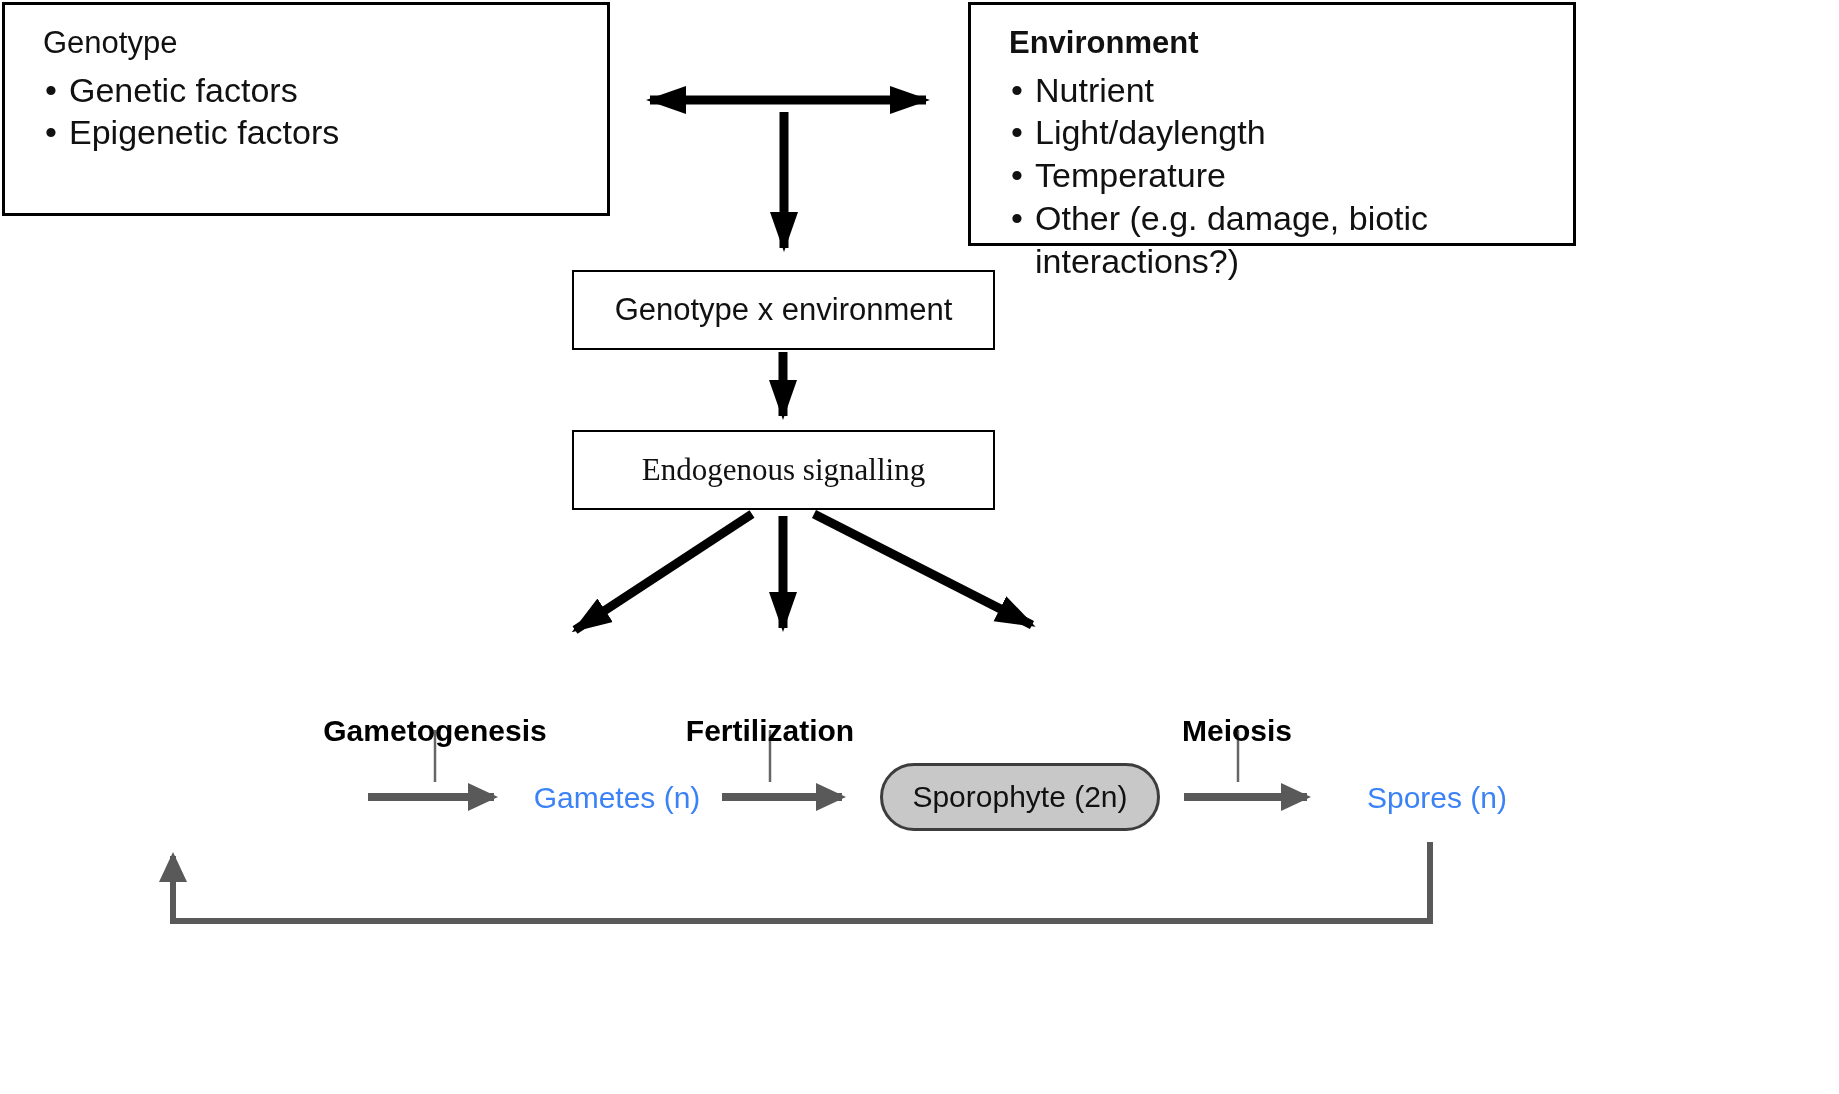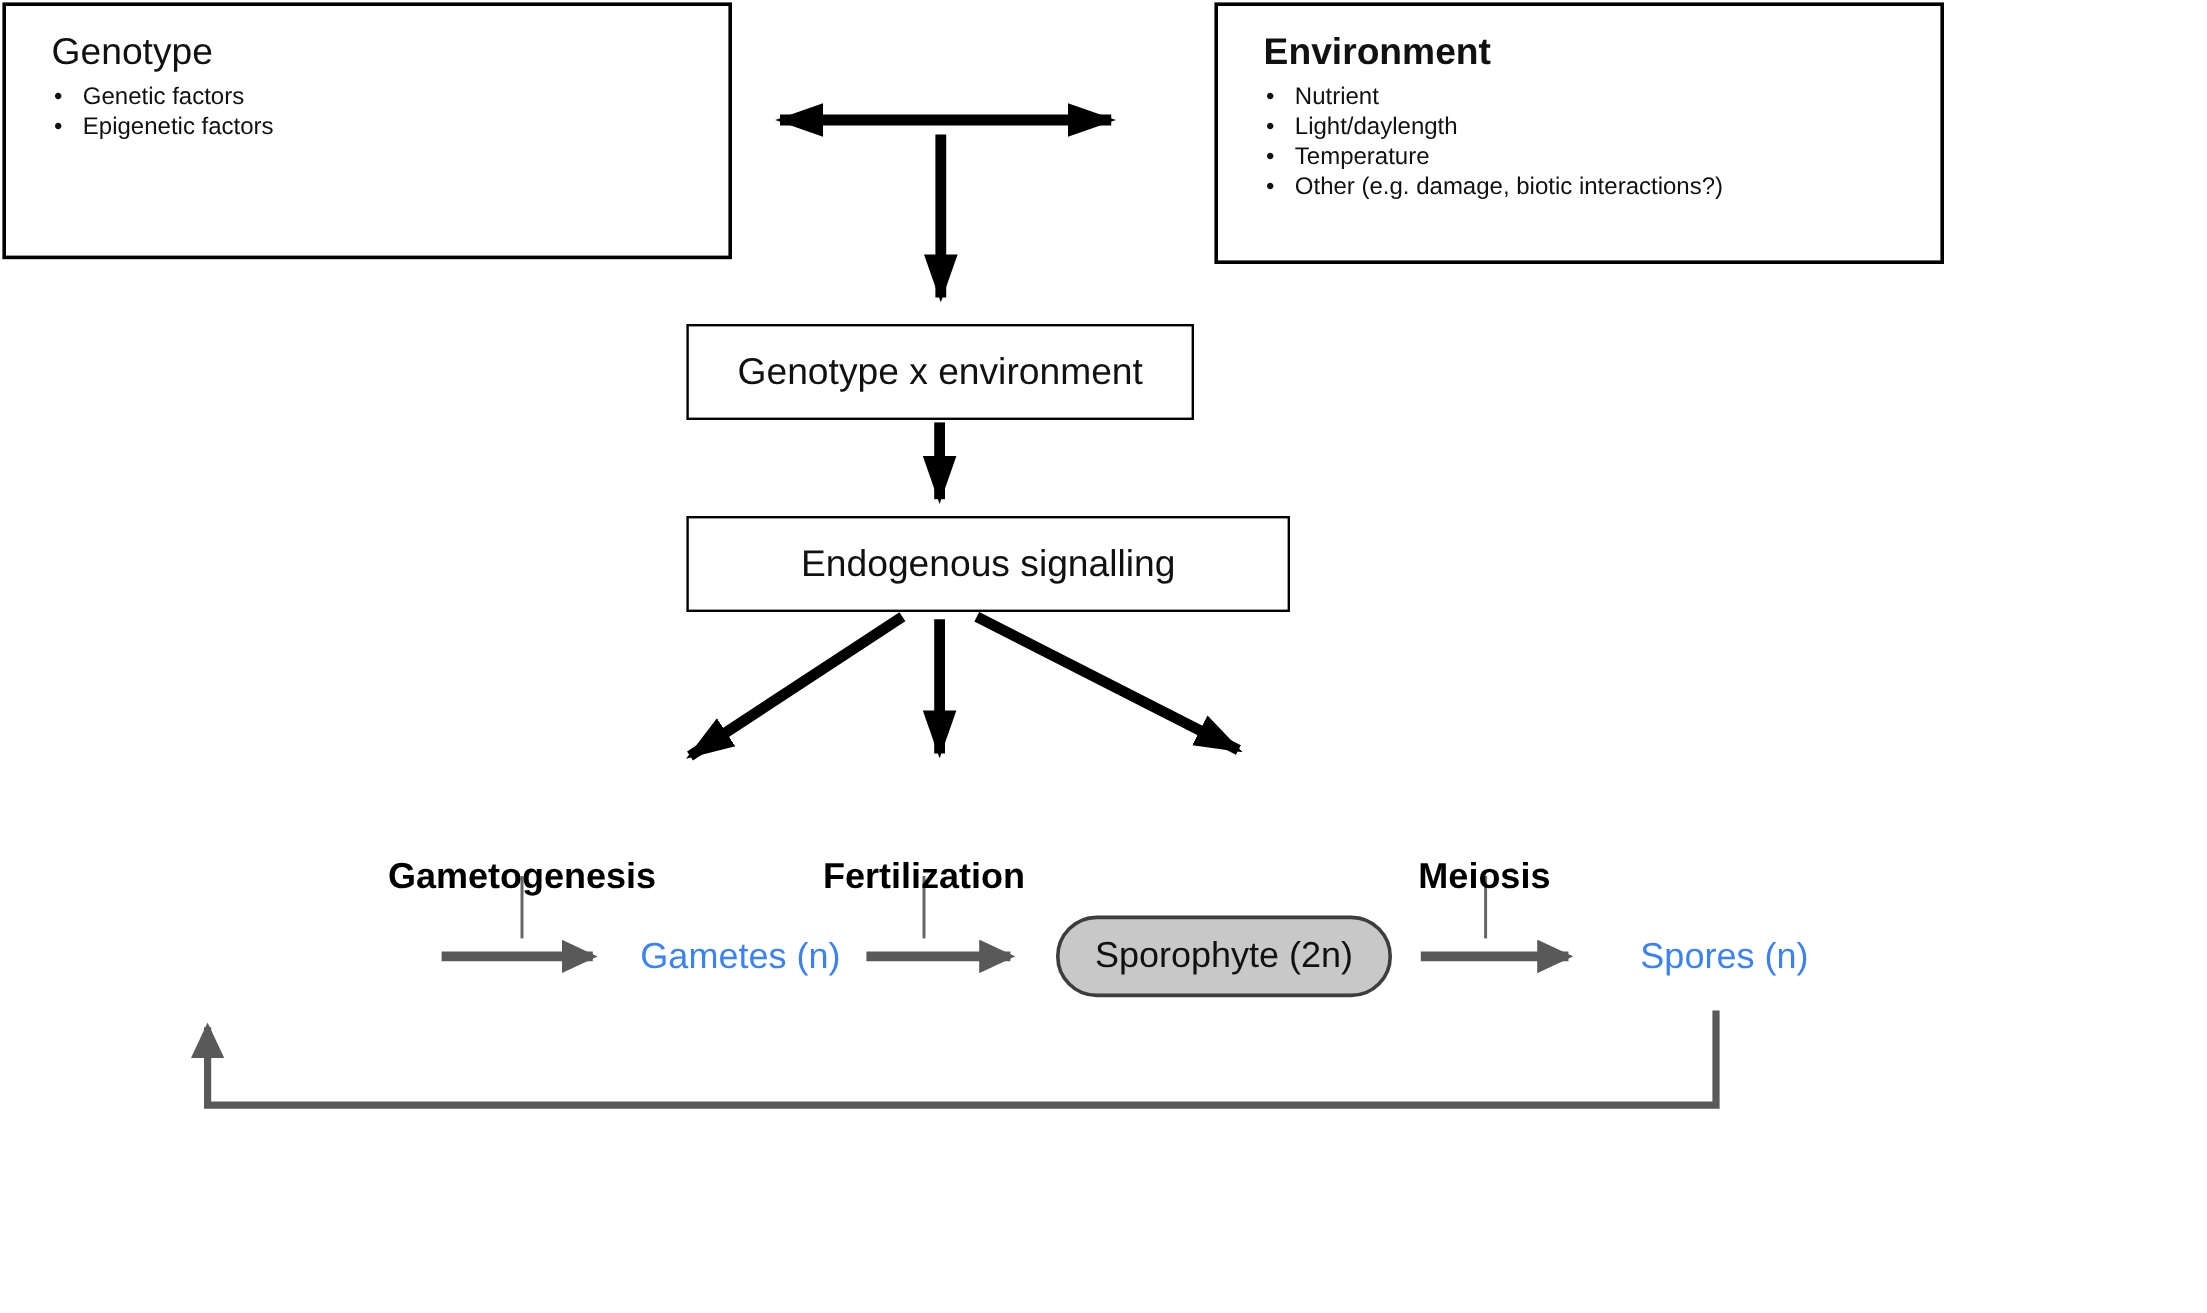--- a/index.html
+++ b/index.html
@@ -22,38 +22,38 @@
   .head-gray{fill:var(--gray-arrow,#595959);}
 
   .box{
     position:absolute;
     background:#fff;
     border:3px solid #000;
     box-sizing:border-box;
     padding:20px 18px 12px 38px;
   }
   .genotype-box{left:2px;top:2px;width:608px;height:214px;}
-  .environment-box{left:1012px;top:2px;width:608px;height:218px;}
+  .environment-box{left:968px;top:2px;width:608px;height:244px;}
   .box-title{font-size:31px;line-height:1.15;margin-bottom:8px;}
   .box-title.bold{font-weight:700;}
-  ul.bullets{list-style:none;margin:0;padding:0;font-size:20px;line-height:1.26;}
+  ul.bullets{list-style:none;margin:0;padding:0;font-size:34px;line-height:1.26;}
   ul.bullets li{position:relative;padding-left:26px;}
   ul.bullets li::before{content:"\2022";position:absolute;left:2px;}
   .subline{display:block;max-width:505px;}
 
   .center-box{
     position:absolute;
     background:#fff;
     border:2px solid #000;
     box-sizing:border-box;
     display:flex;align-items:center;justify-content:center;
     font-size:31px;
   }
   .gxe-box{left:572px;top:270px;width:423px;height:80px;}
-  .endo-box{left:572px;top:430px;width:503px;height:80px;}
+  .endo-box{left:572px;top:430px;width:423px;height:80px;font-family:Liberation Serif, serif;}
 
   .process-label{
     position:absolute;
     transform:translateX(-50%);
     font-weight:700;
     font-size:30px;
     color:#000000;
     white-space:nowrap;
     margin-top:28px;
   }

